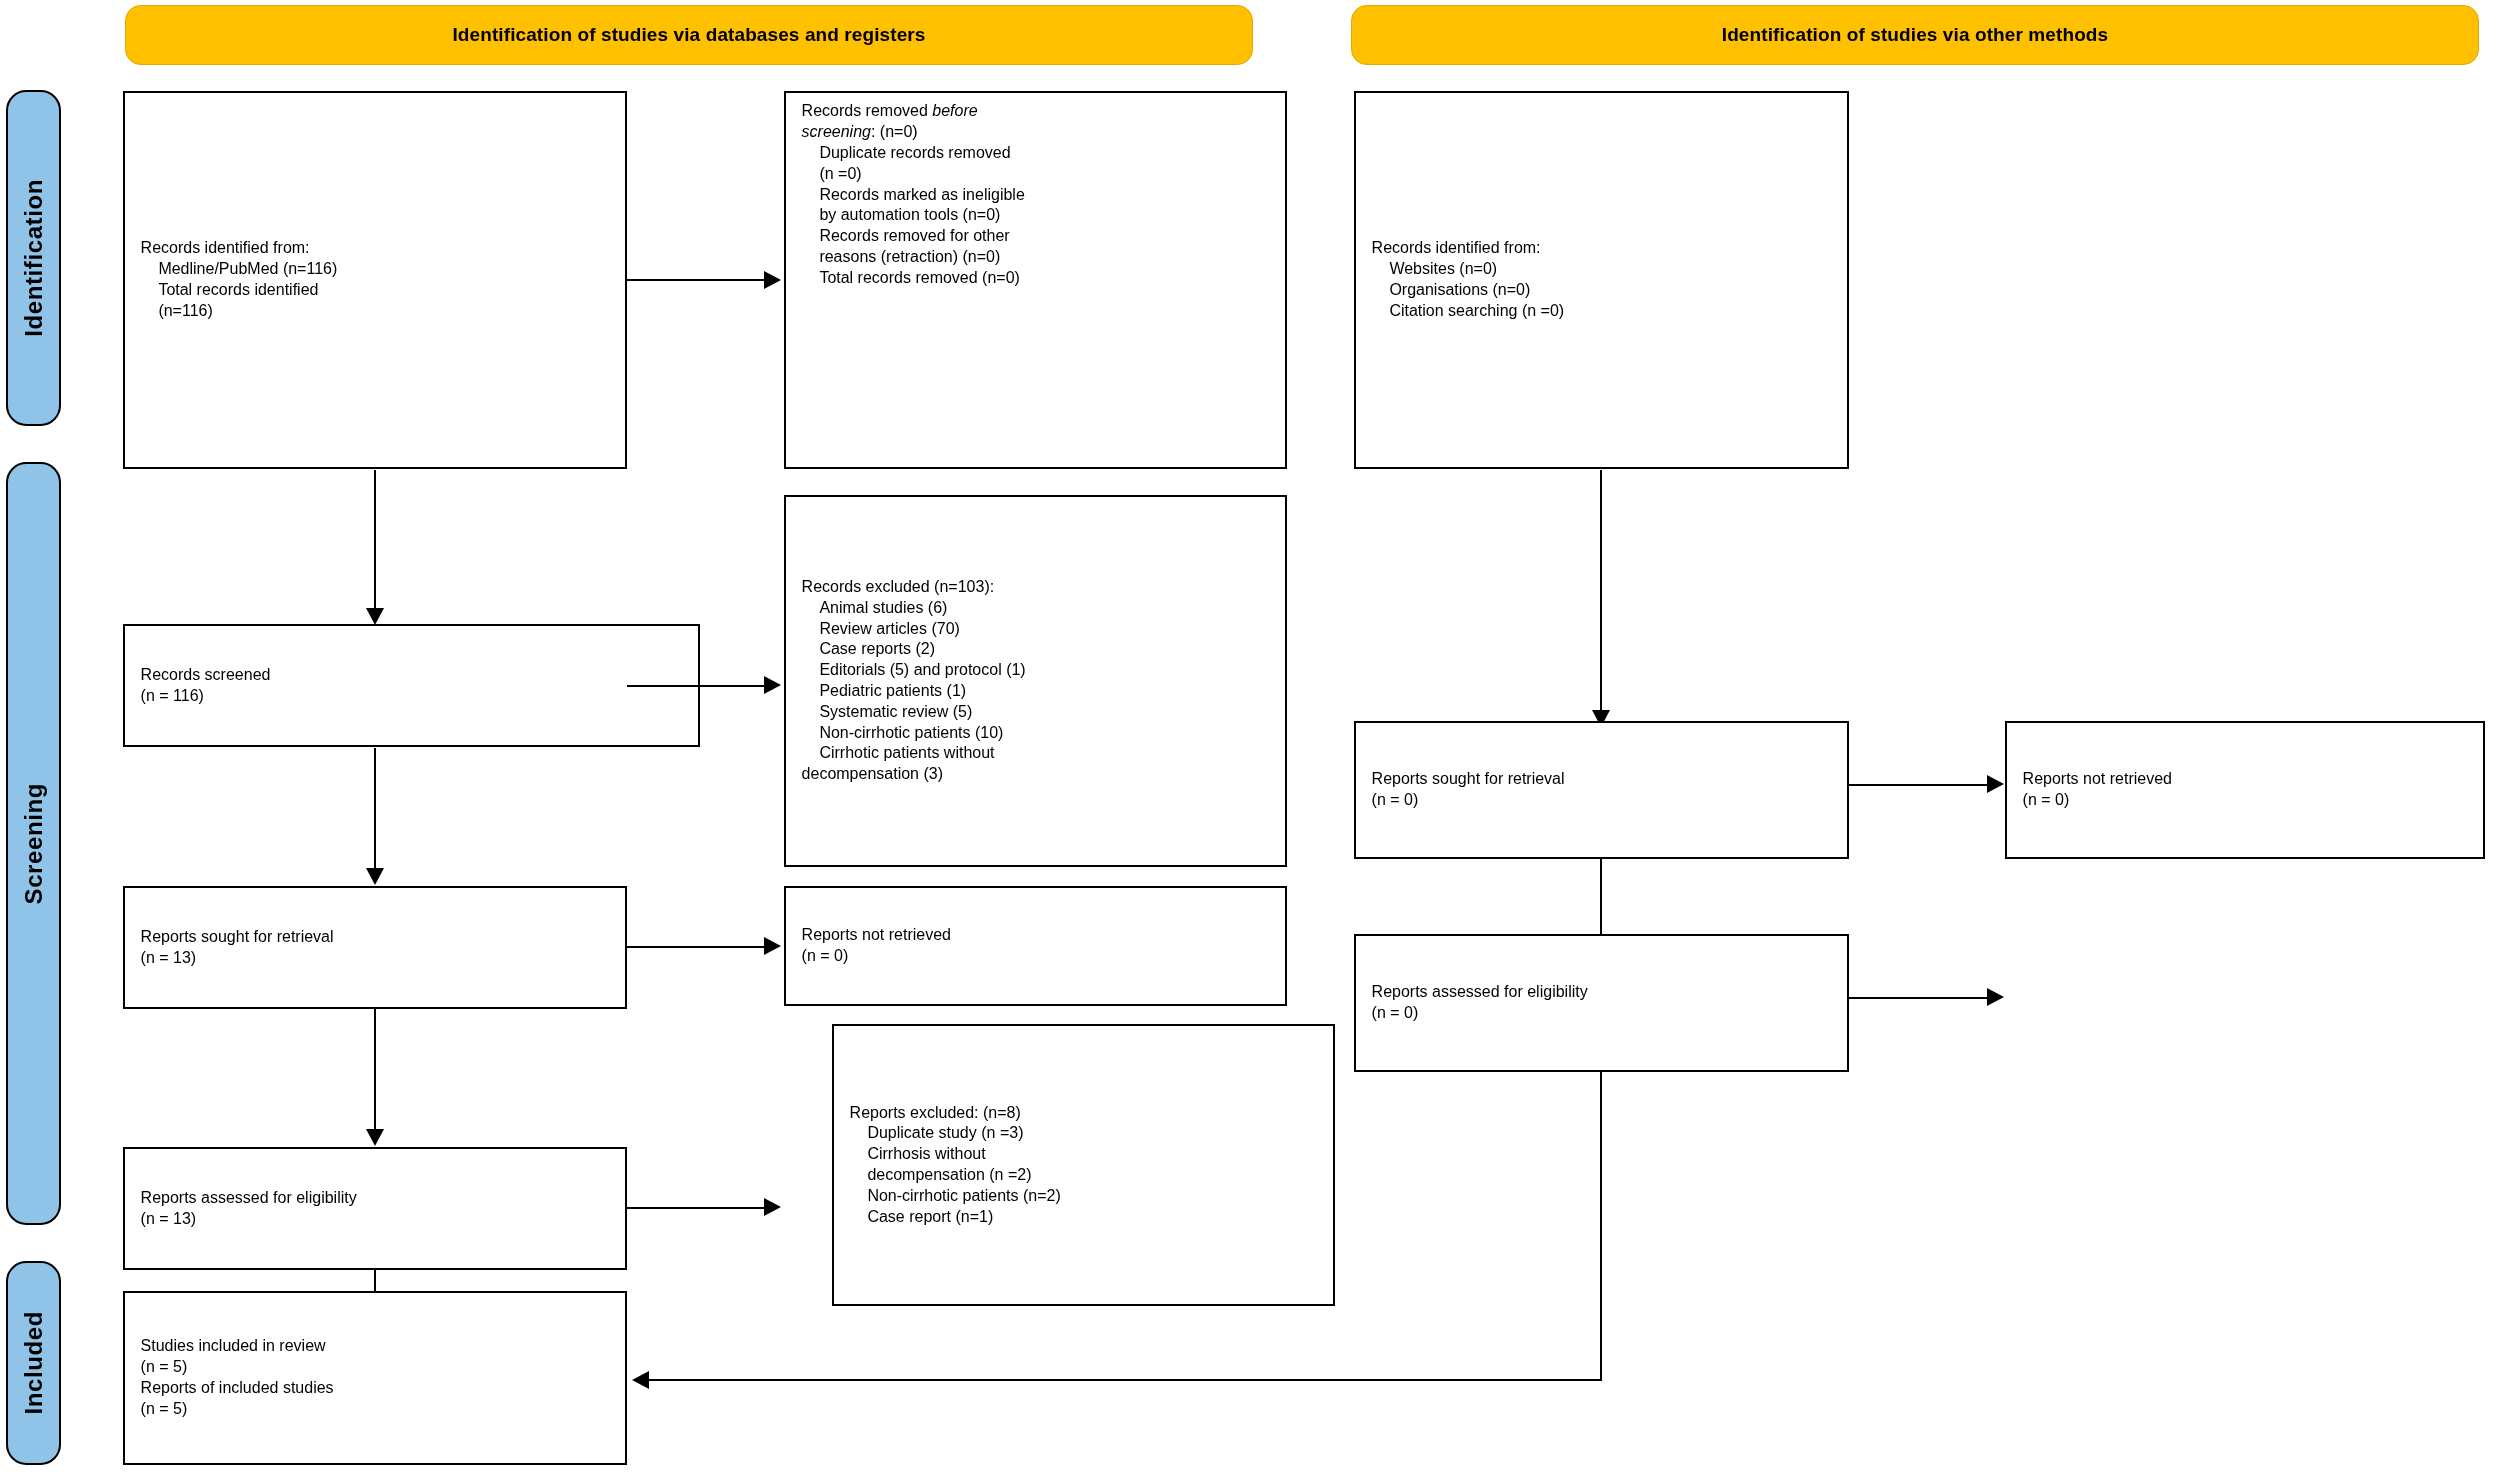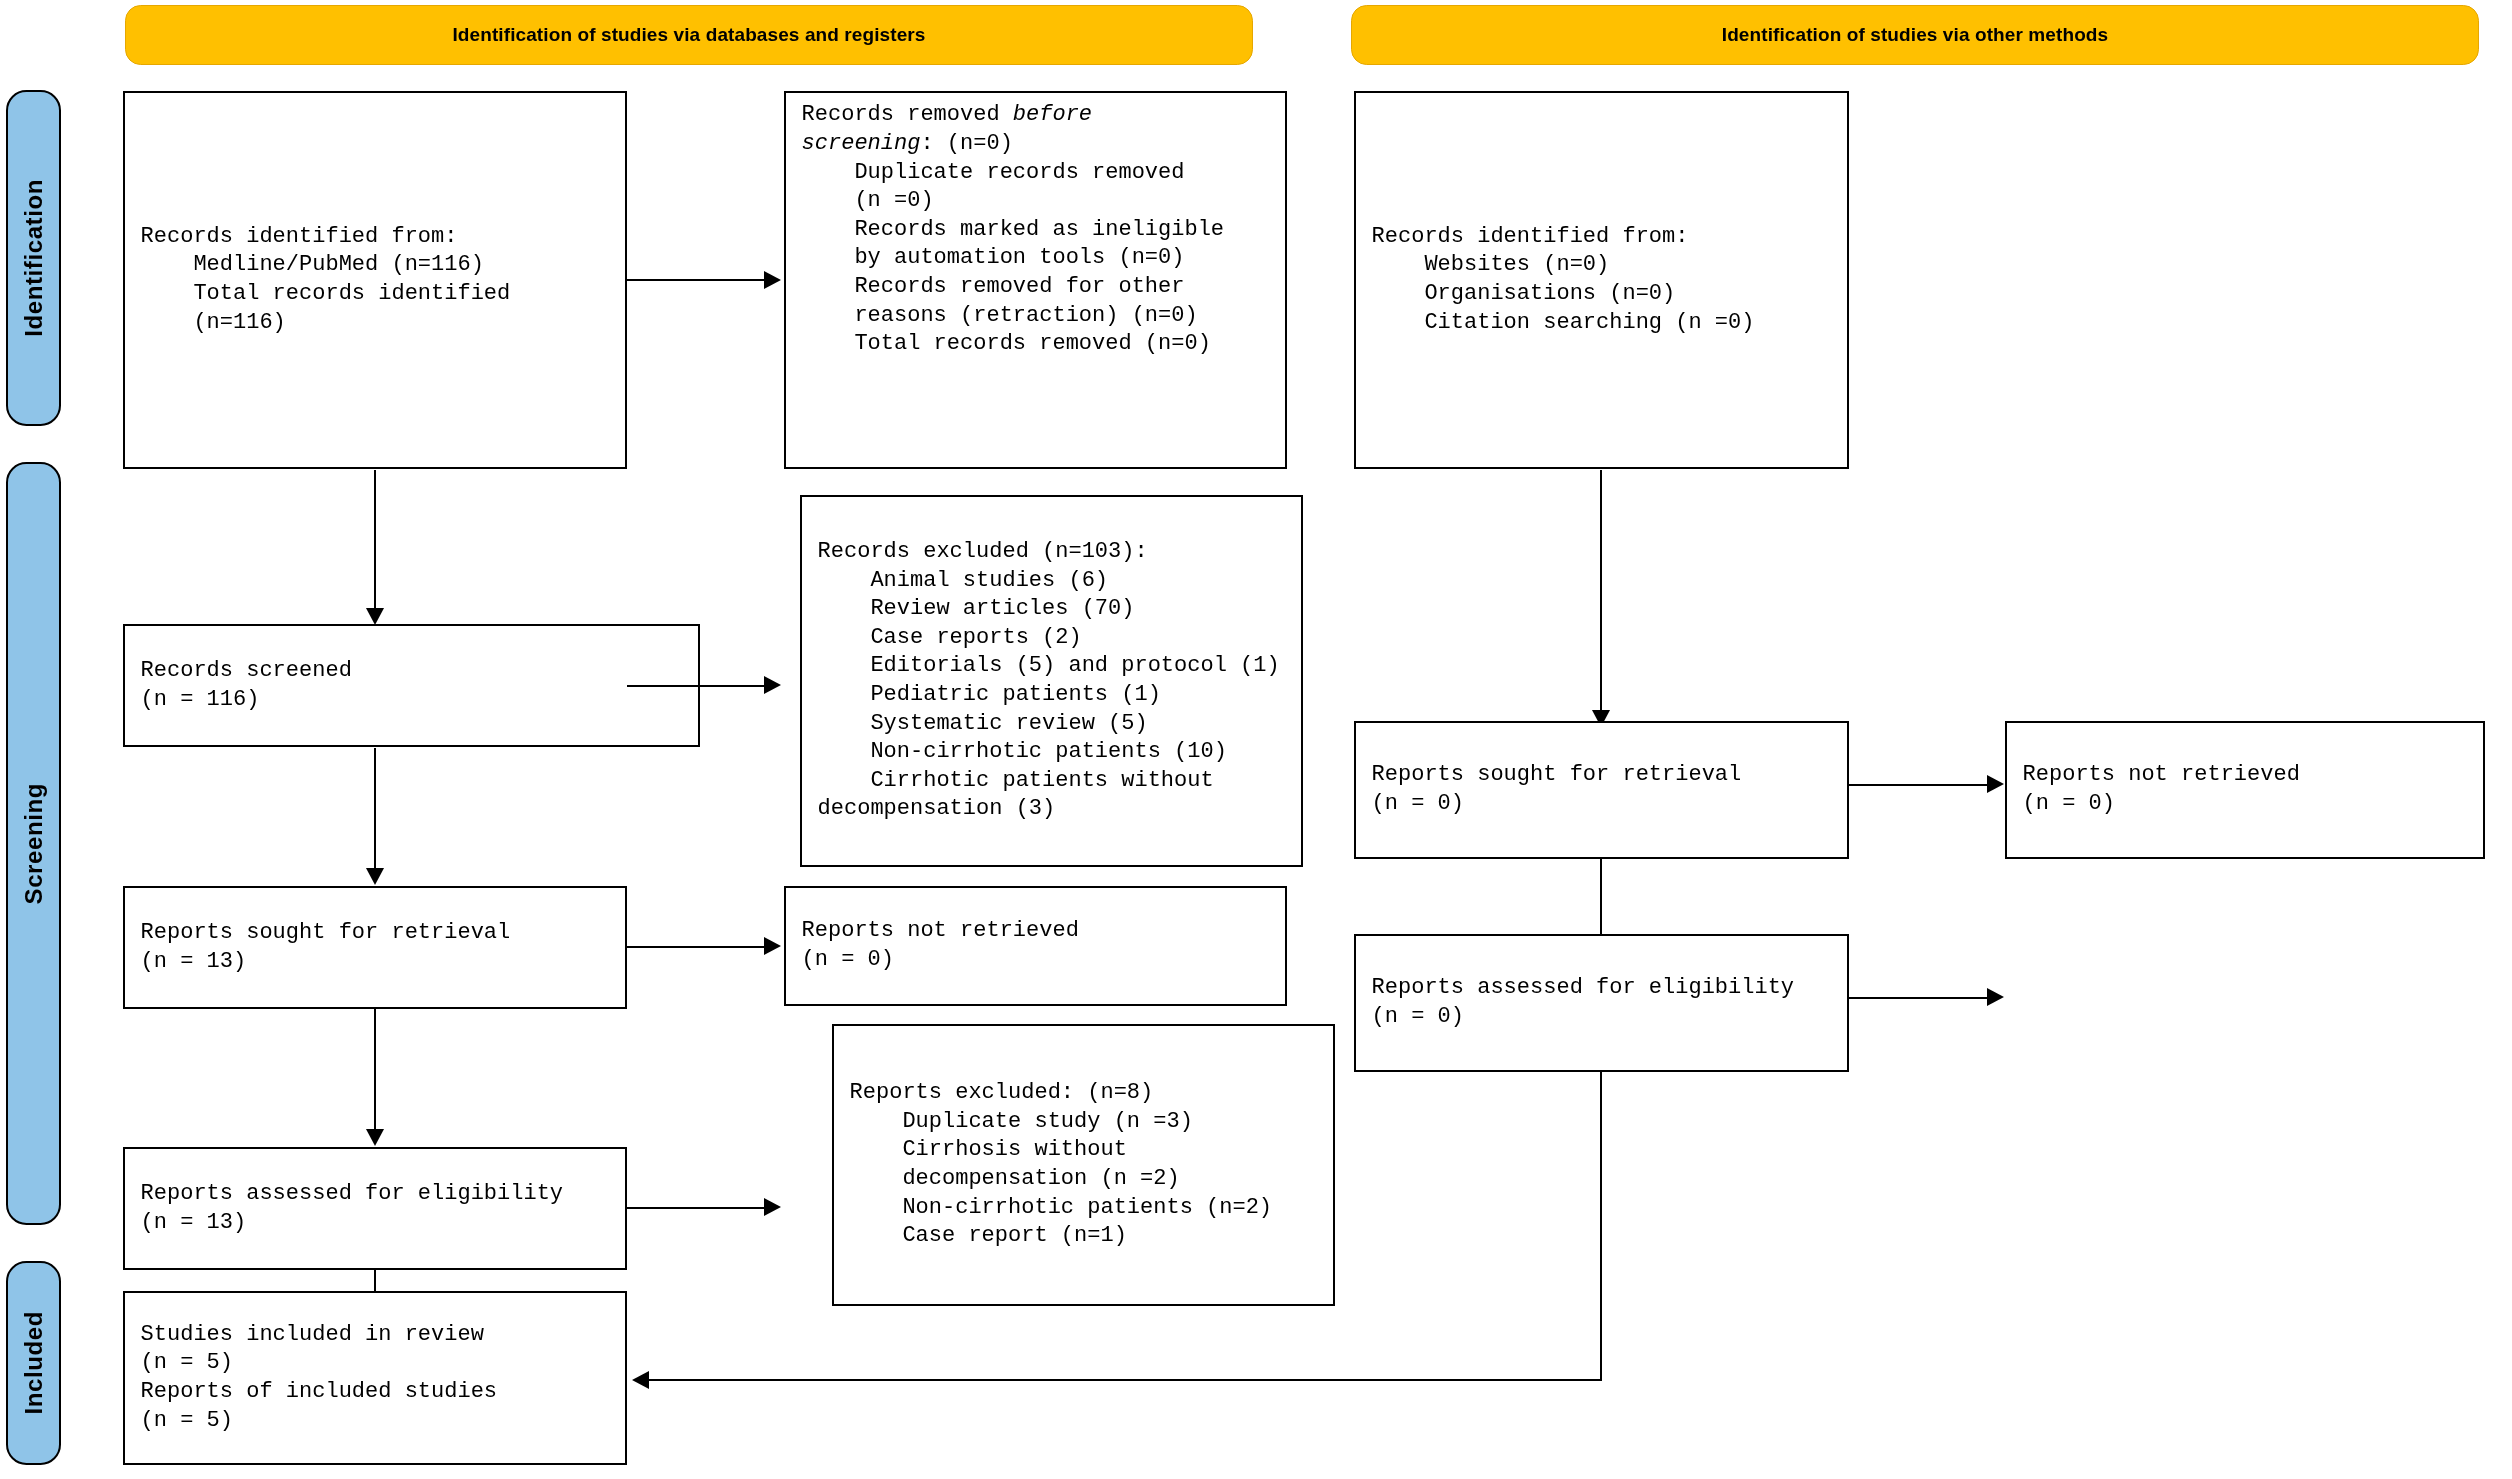--- a/index.html
+++ b/index.html
@@ -23,21 +23,21 @@
     writing-mode:vertical-rl;transform:rotate(180deg);
     font-weight:bold;font-size:24px;color:#000;letter-spacing:0.6px;white-space:nowrap;
   }
 
   
   .bx{
     position:absolute;background:#ffffff;border:2.4px solid #000;
     box-sizing:border-box;display:flex;align-items:center;
     padding:8.4px 15.6px;
   }
-  .bx .txt{font-size:22px;line-height:1.30;color:#000;white-space:pre-wrap;font-family:Liberation Mono, monospace;}
+  .bx .txt{font-size:16px;line-height:1.30;color:#000;white-space:pre-wrap;}
   .bx.top .txt{align-self:flex-start;}
   .ital{font-style:italic;}
 
   
   .ln{position:absolute;background:#000;}
   .vl{width:2.4px;}
   .hl{height:2.4px;}
 
   .ar{position:absolute;width:0;height:0;}
   .ar.down{border-left:9.6px solid transparent;border-right:9.6px solid transparent;border-top:17px solid #000;}
@@ -91,21 +91,21 @@
   <div class="ar right" style="left:764px;top:271px;"></div>
 
   <div class="ln vl" style="left:374px;top:470px;height:138px;"></div>
   <div class="ar down" style="left:366px;top:608px;"></div>
 
   <div class="bx" style="left:123px;top:624px;width:577px;height:123px;">
     <div class="txt">Records screened
 (n = 116)</div>
   </div>
 
-  <div class="bx" style="left:800px;top:495px;width:503px;height:372px;">
+  <div class="bx" style="left:784px;top:495px;width:503px;height:372px;">
     <div class="txt">Records excluded (n=103):
     Animal studies (6)
     Review articles (70)
     Case reports (2)
     Editorials (5) and protocol (1)
     Pediatric patients (1)
     Systematic review (5)
     Non-cirrhotic patients (10)
     Cirrhotic patients without
 decompensation (3)</div>

